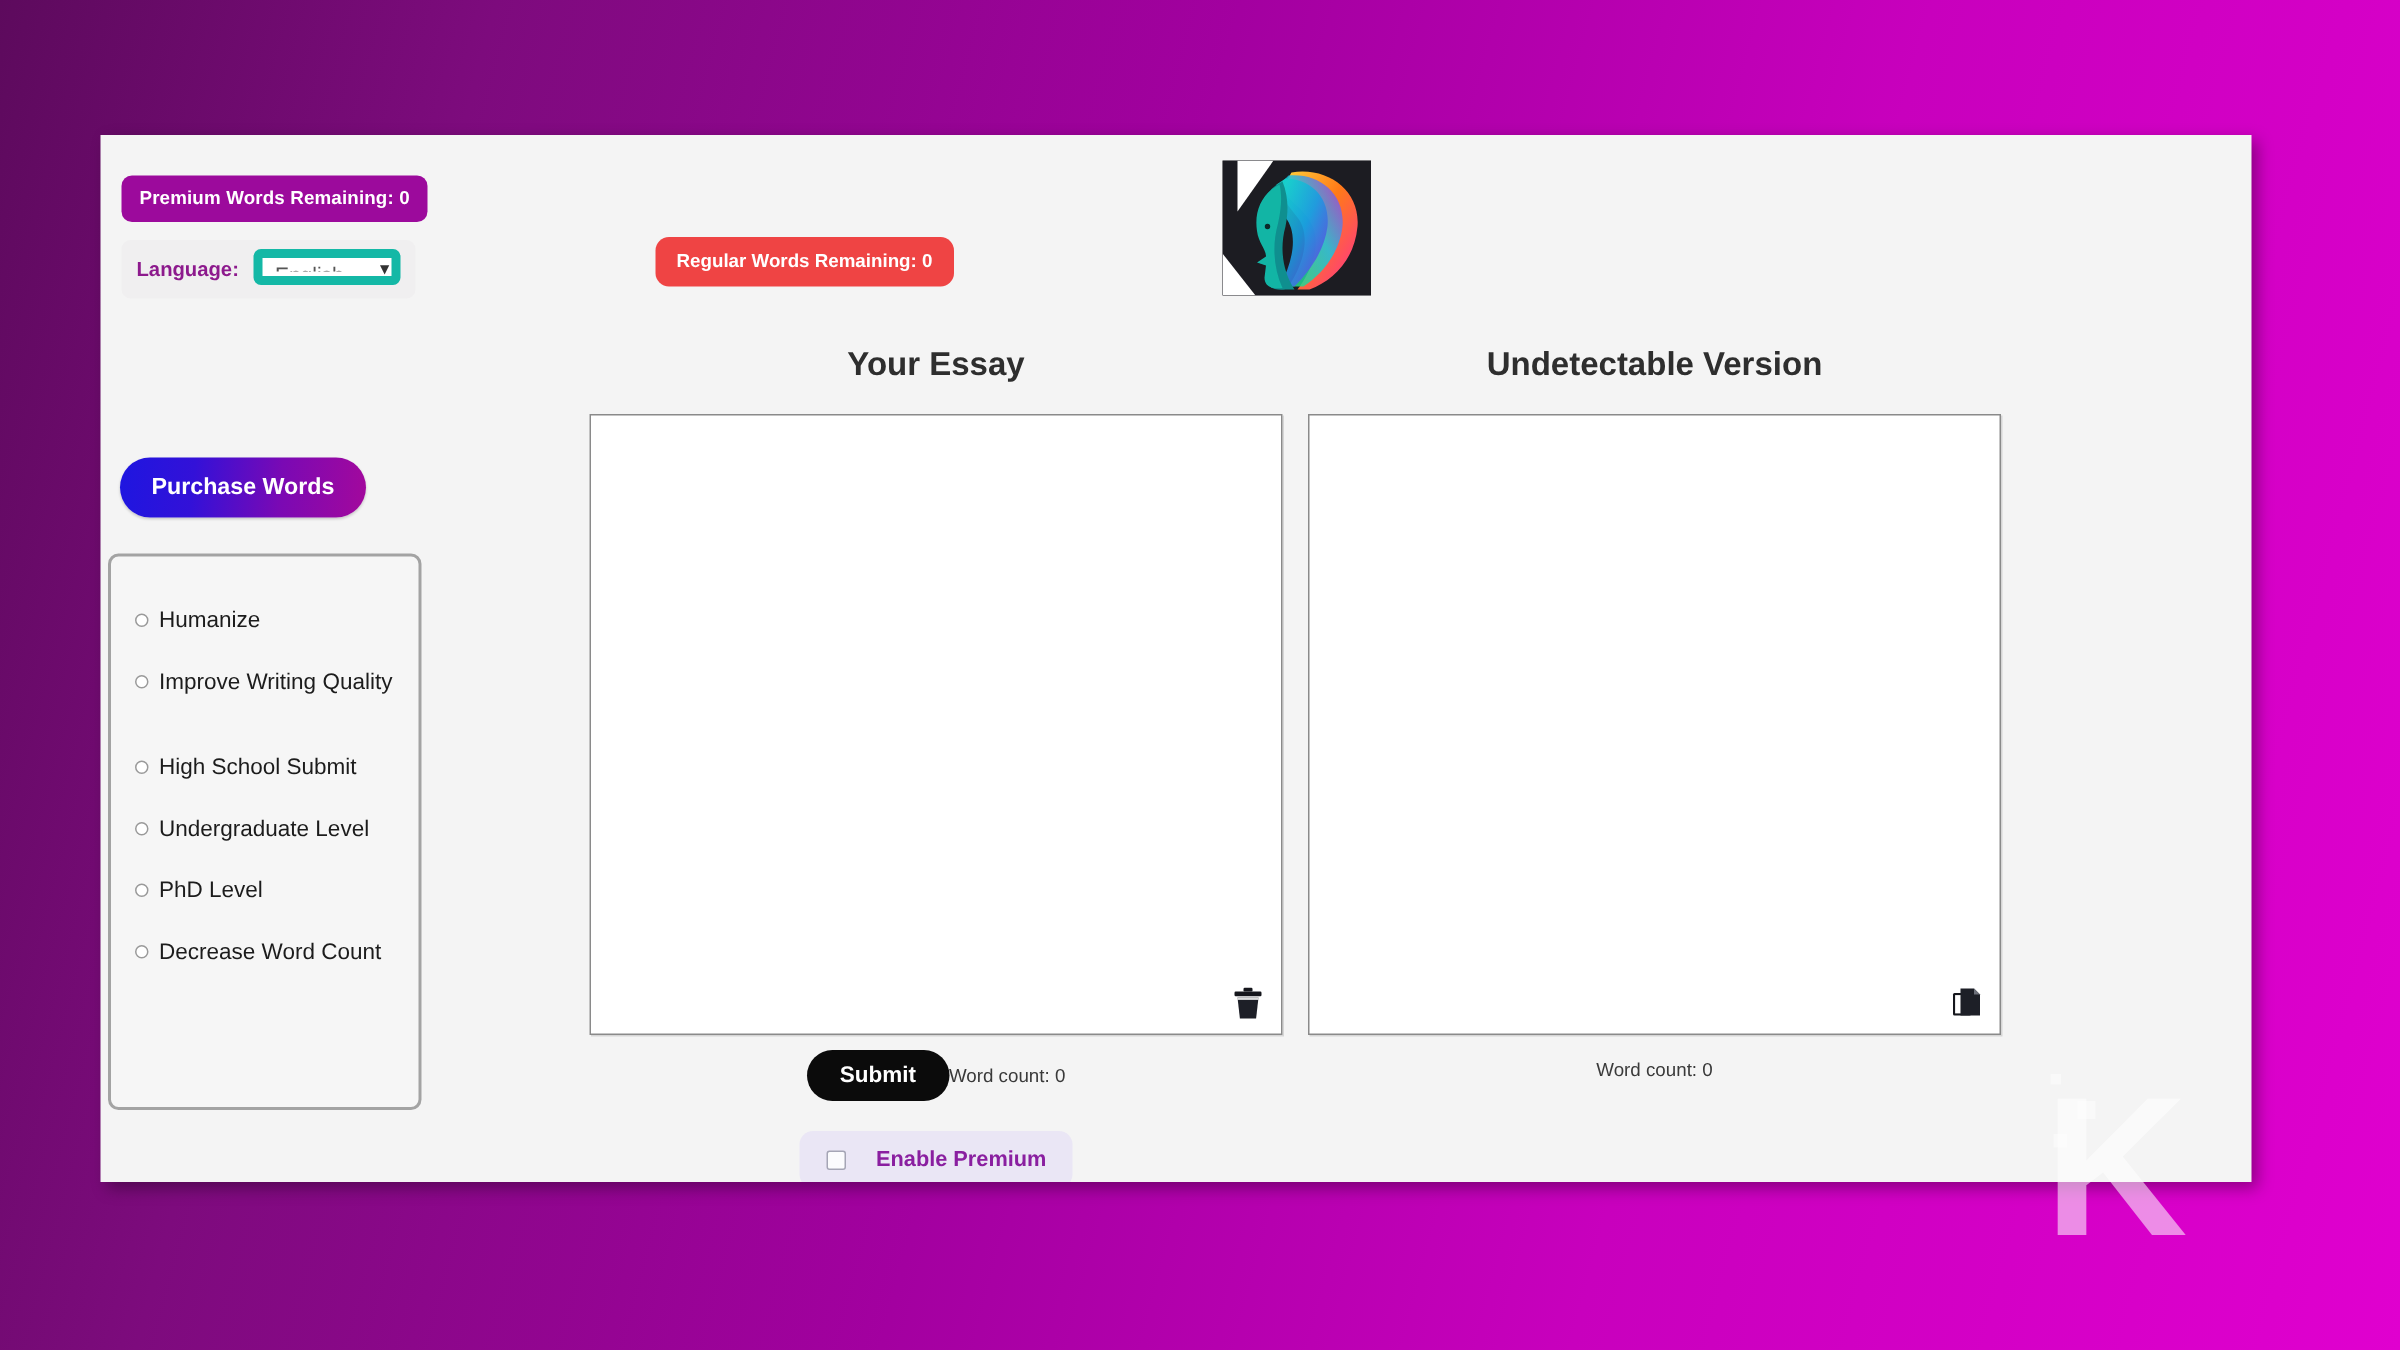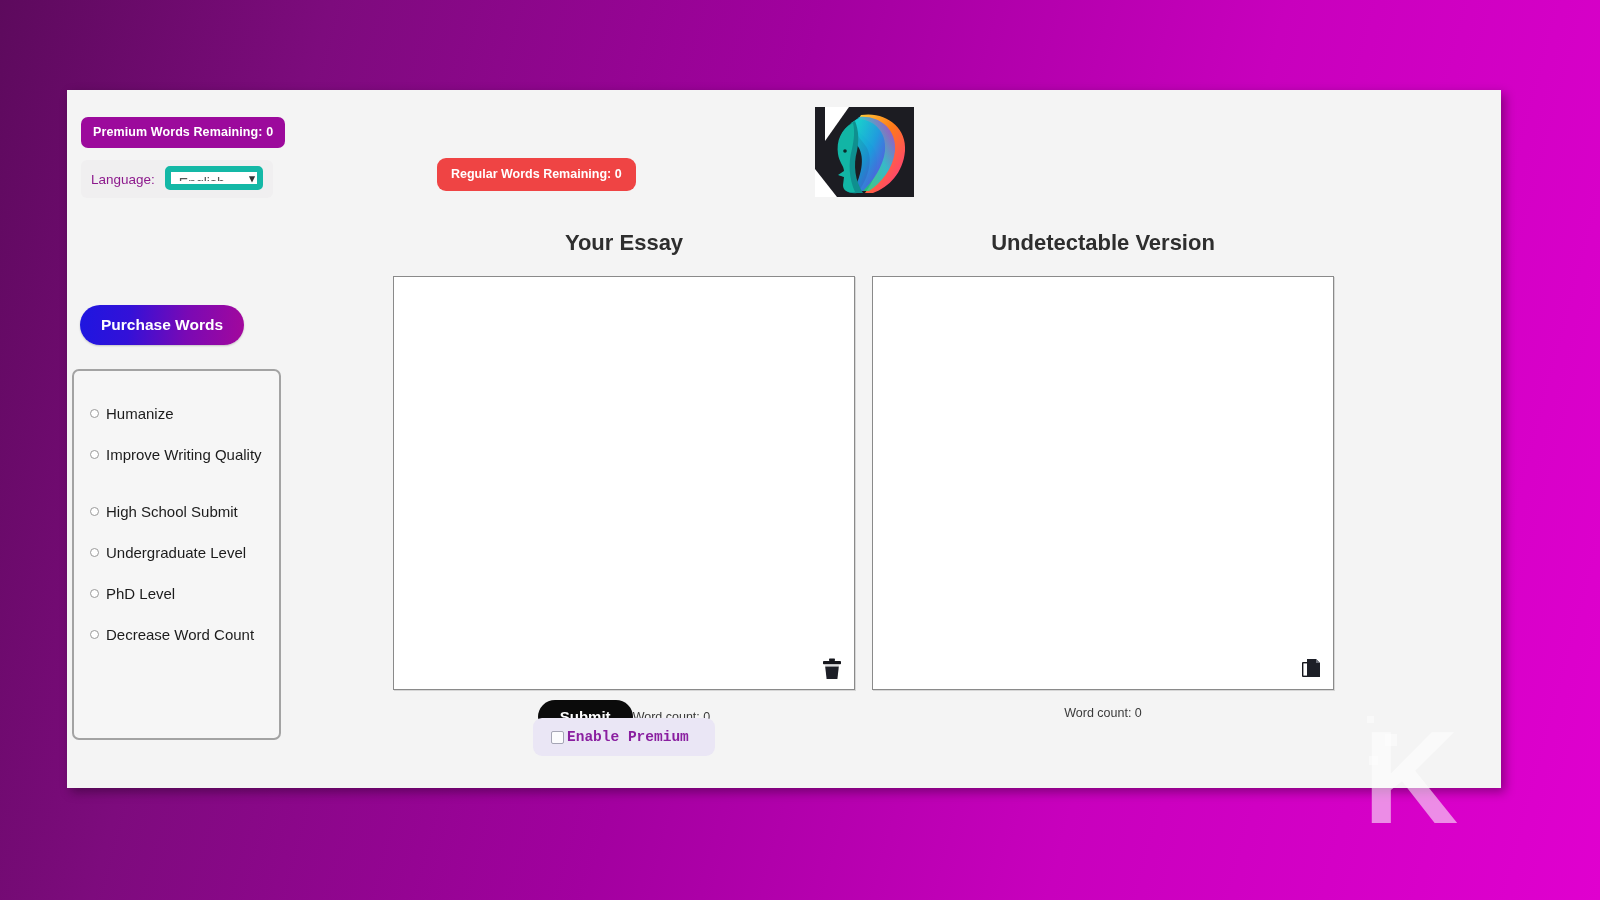--- a/index.html
+++ b/index.html
@@ -36,21 +36,21 @@
     letter-spacing: 0.1px;
   }
 
   #language-row {
     position: absolute; left: 14px; top: 70px;
     background: #f0eff0;
     border-radius: 6px;
     padding: 6px 10px 6px 10px;
     display: flex; align-items: center; gap: 10px;
   }
-  #language-label { color: #8d1a8d; font-size: 13.5px; font-weight: normal; }
+  #language-label { color: #8d1a8d; font-size: 13.5px; font-weight: bold; }
   #language-select {
     appearance: none; -webkit-appearance: none;
     border: 6px solid #14b8a6;
     border-radius: 5px;
     background: #ffffff;
     font-family: "Liberation Sans", sans-serif;
     font-size: 14px; color: #555;
     padding: 3px 26px 3px 8px;
     width: 98px; height: 24px;
     position: relative;
@@ -148,27 +148,26 @@
   }
   #word-count-left { font-size: 12.5px; color: #3a3a3a; }
 
   #word-count-right {
     position: absolute; left: 805px; top: 616px;
     width: 462px; text-align: center;
     font-size: 12.5px; color: #3a3a3a;
   }
 
   #premium-toggle {
-    position: absolute; left: 466px; top: 628px;
+    position: absolute; left: 466px; top: 664px;
     width: 182px; height: 38px;
     background: #eae6f5;
     border-radius: 9px;
-    display: flex; align-items: center; gap: 3px;
+    display: flex; align-items: center; gap: 20px;
     padding-left: 18px;
-    font-family: Liberation Mono, monospace;
   }
   #premium-checkbox {
     width: 13px; height: 13px;
     border: 1px solid #a5a5b5;
     border-radius: 2px;
     background: #fbfbfd;
     flex: 0 0 auto;
     cursor: pointer;
   }
   #premium-toggle-label { color: #8a1fa0; font-size: 14.5px; font-weight: bold; }

